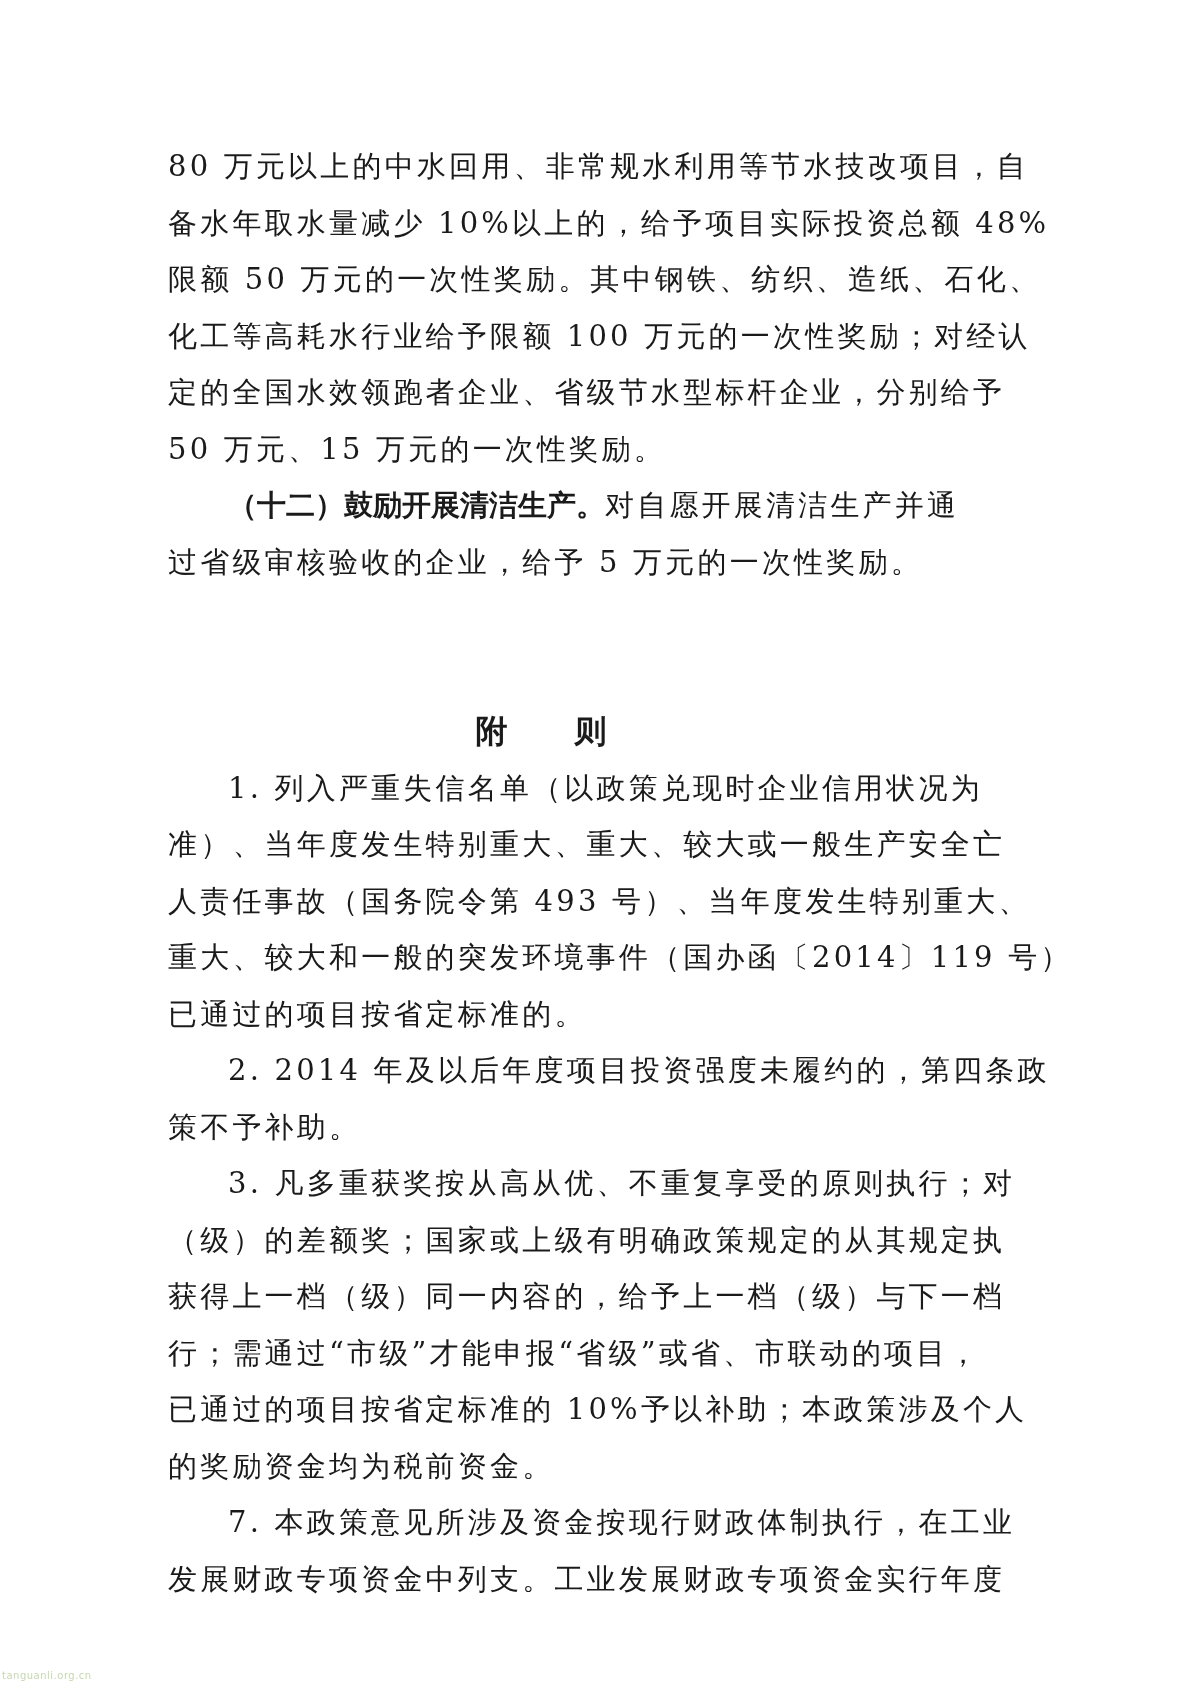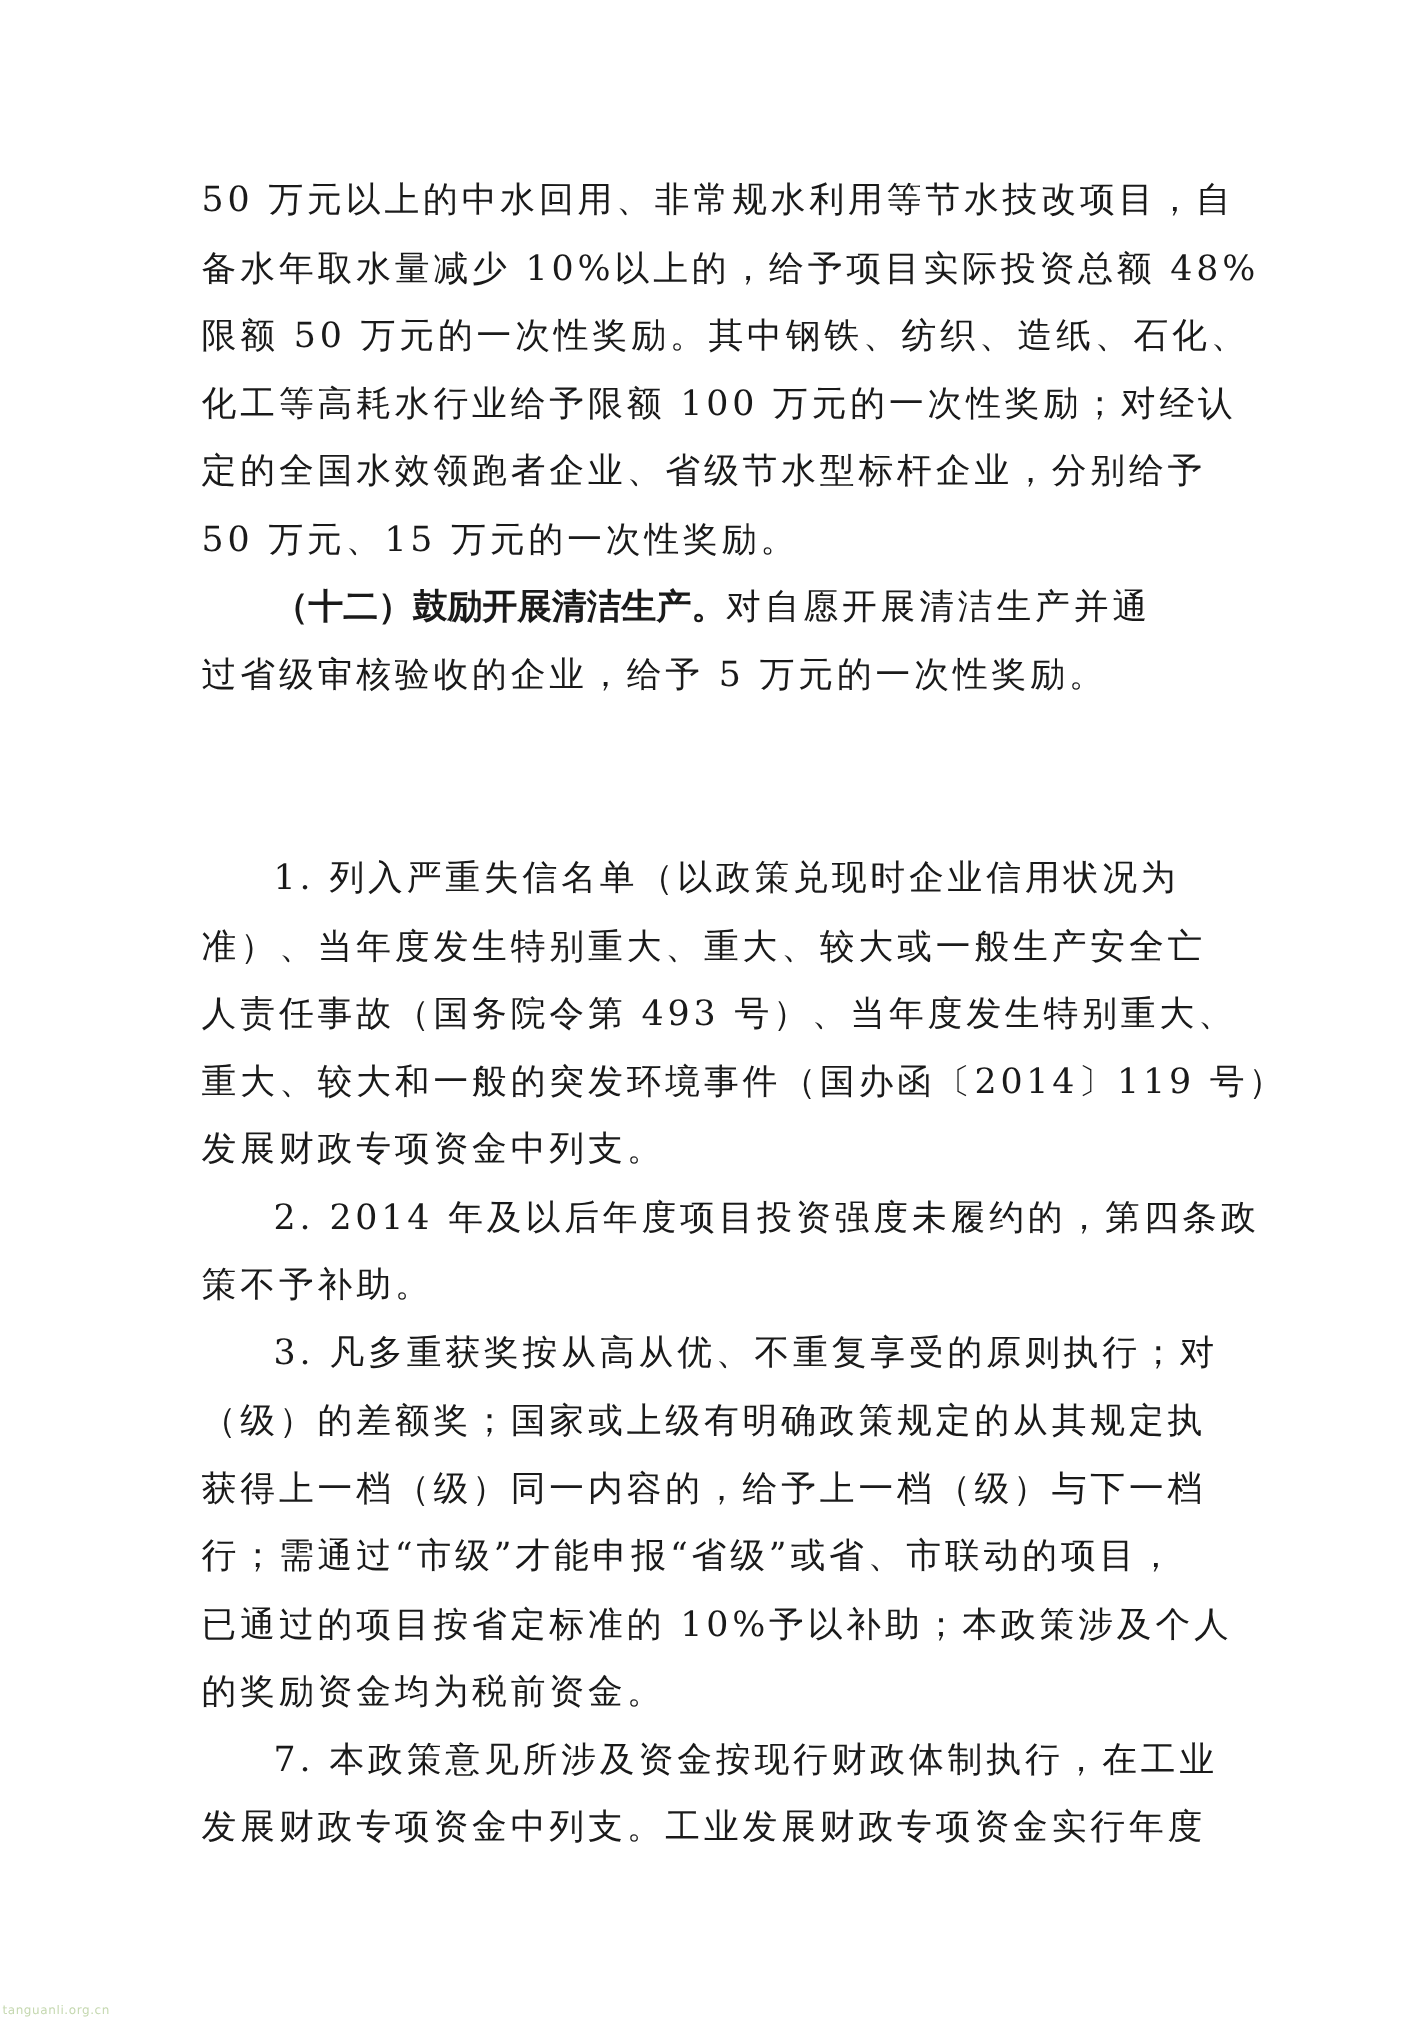--- a/index.html
+++ b/index.html
@@ -14,42 +14,43 @@
            font-weight: bold; font-size: 32px; letter-spacing: 28px; height: 56.5px; line-height: 56.5px; }
   .gap { height: 113px; }
   .watermark { position: absolute; left: 2px; bottom: 2px; font-family: "DejaVu Sans", sans-serif;
                font-size: 10px; color: #c5d8b0; letter-spacing: 0.5px; }
 </style>
 </head>
 <body>
 
 <div class="page">
   <div>
-    <div class="line">50 万元以上的中水回用、非常规水利用等节水技改项目，自</div>
+    <div class="line">80 万元以上的中水回用、非常规水利用等节水技改项目，自</div>
     <div class="line">备水年取水量减少 10%以上的，给予项目实际投资总额 48%</div>
     <div class="line">限额 50 万元的一次性奖励。其中钢铁、纺织、造纸、石化、</div>
     <div class="line">化工等高耗水行业给予限额 100 万元的一次性奖励；对经认</div>
     <div class="line">定的全国水效领跑者企业、省级节水型标杆企业，分别给予</div>
     <div class="line">50 万元、15 万元的一次性奖励。</div>
   </div>
 
   <div>
     <div class="line indent"><span class="bold-lead">（十二）鼓励开展清洁生产。</span><span>对自愿开展清洁生产并通</span></div>
     <div class="line">过省级审核验收的企业，给予 5 万元的一次性奖励。</div>
   </div>
 
   <div class="gap"></div>
 
+  <div class="title">附 则</div>
 
   <div>
     <div class="line indent">1. 列入严重失信名单（以政策兑现时企业信用状况为</div>
     <div class="line">准）、当年度发生特别重大、重大、较大或一般生产安全亡</div>
     <div class="line">人责任事故（国务院令第 493 号）、当年度发生特别重大、</div>
     <div class="line">重大、较大和一般的突发环境事件（国办函〔2014〕119 号）</div>
-    <div class="line">发展财政专项资金中列支。</div>
+    <div class="line">已通过的项目按省定标准的。</div>
   </div>
 
   <div>
     <div class="line indent">2. 2014 年及以后年度项目投资强度未履约的，第四条政</div>
     <div class="line">策不予补助。</div>
   </div>
 
   <div>
     <div class="line indent">3. 凡多重获奖按从高从优、不重复享受的原则执行；对</div>
     <div class="line">（级）的差额奖；国家或上级有明确政策规定的从其规定执</div>

